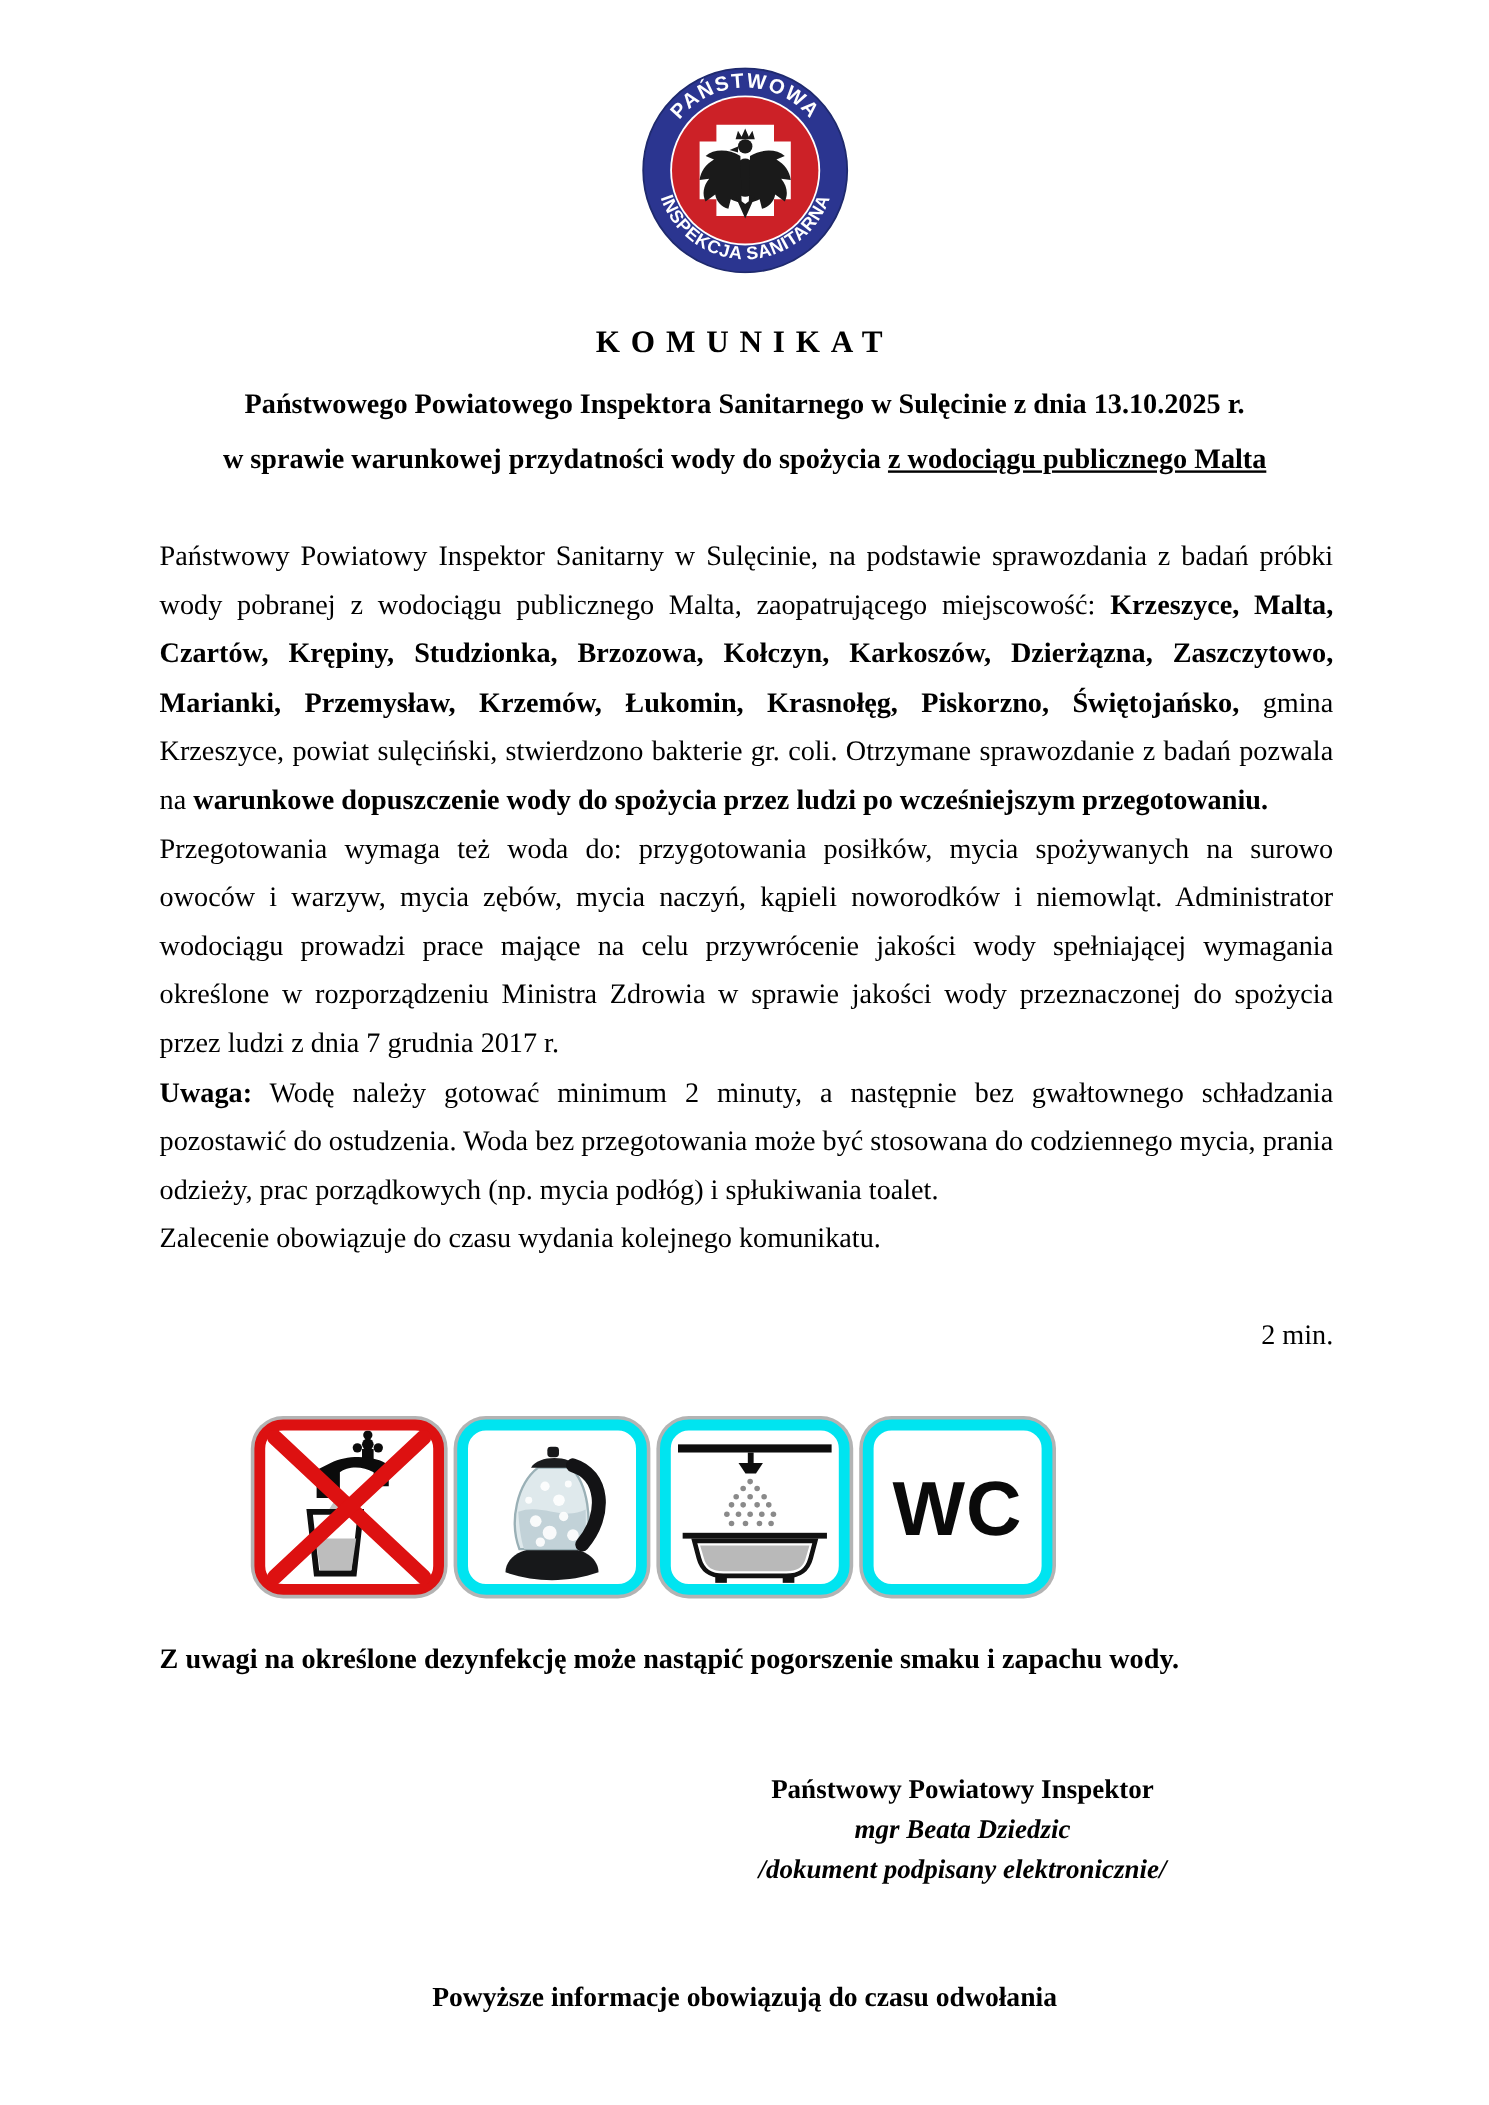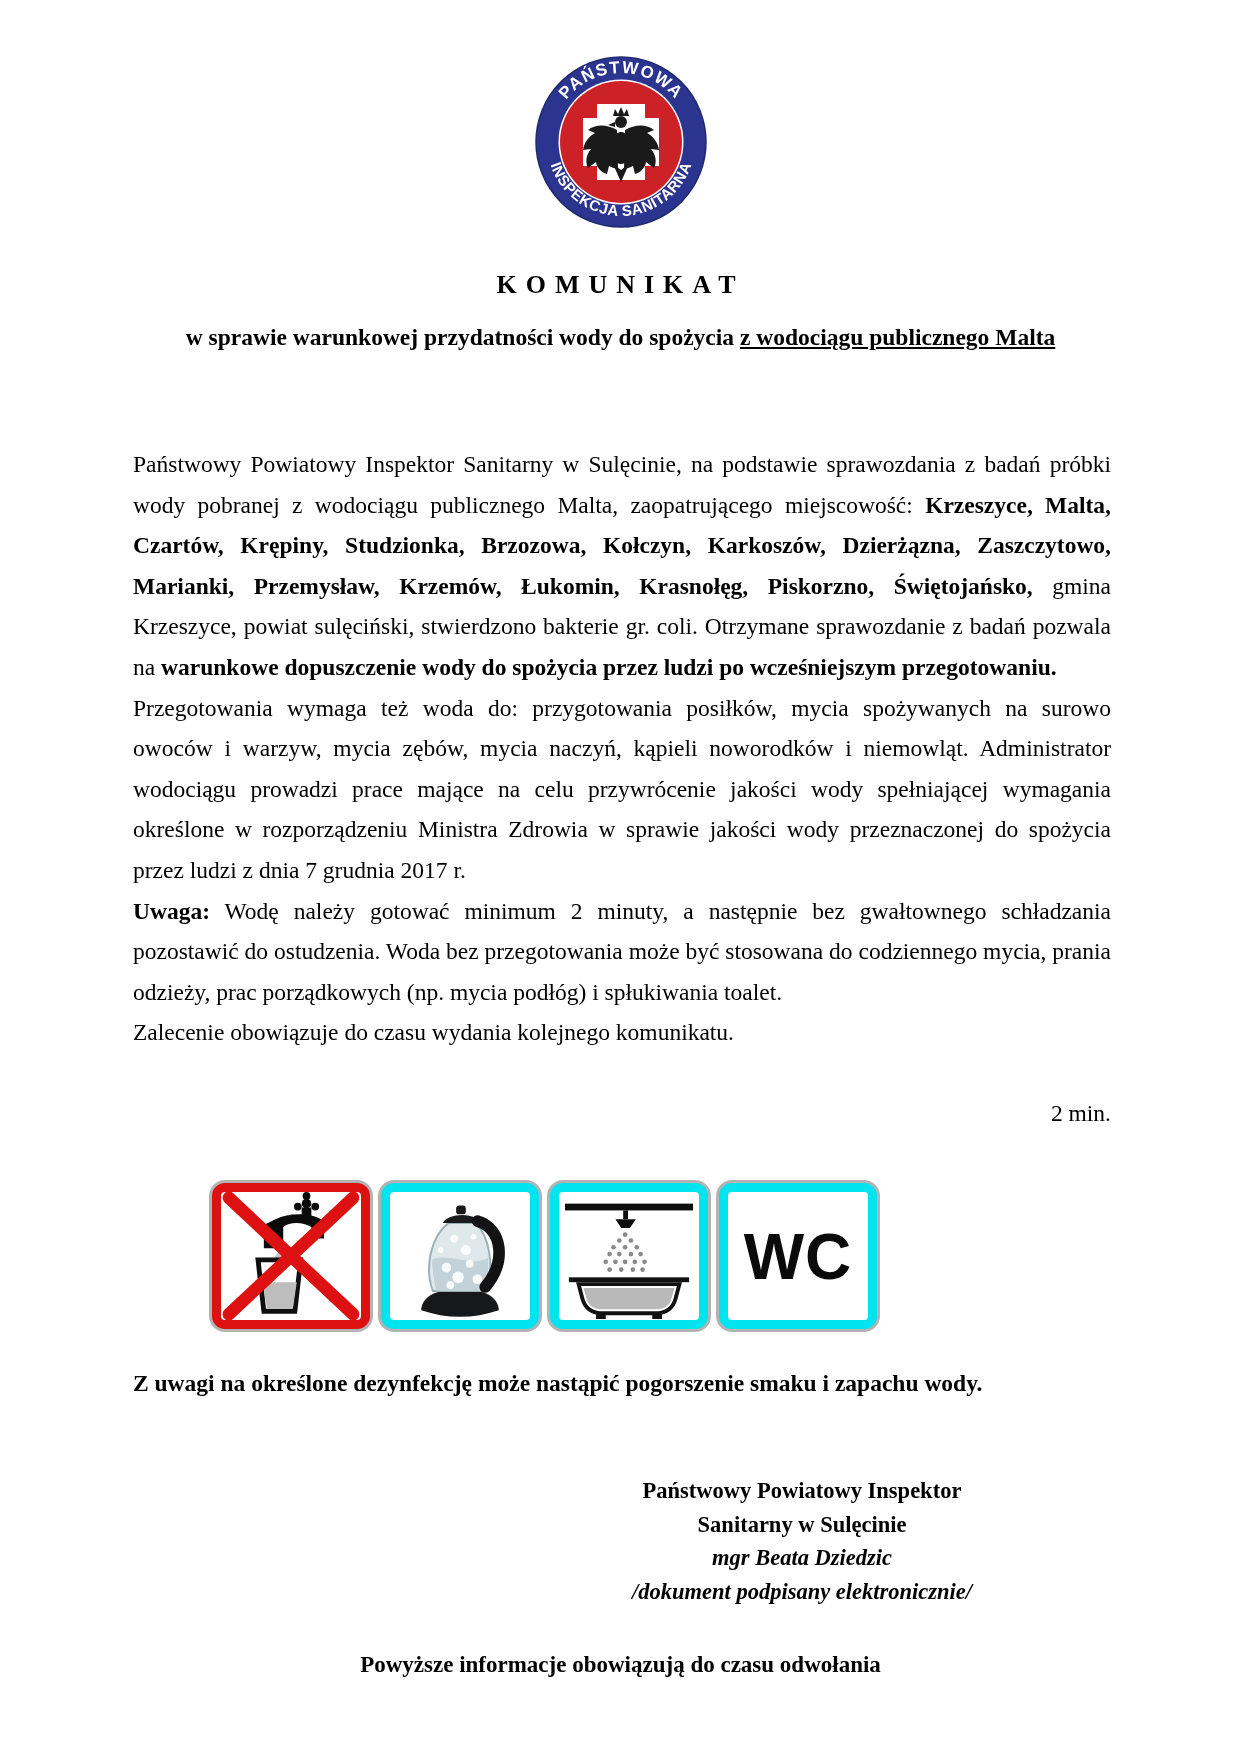--- a/index.html
+++ b/index.html
@@ -27,21 +27,21 @@
     font-size:23.5px;line-height:40.6px;text-align:justify;
   }
   .body-text p{margin:0;}
   .boil-label{margin-top:40px;padding-left:308px;font-weight:normal;text-align:right;}
   .icons-row{
     position:absolute;top:1183px;left:212px;
     display:flex;gap:11px;
   }
   .icon-tile{
     width:140px;height:128px;background:#fff;
-    border:9px solid #00e4f0;border-radius:13px;
+    border:9px solid #00e4f0;border-radius:24px;
     box-shadow:0 0 0 3px #b3b3b3;
     display:flex;align-items:center;justify-content:center;
   }
   .icon-tile.red{border-color:#dd1111;}
   .warning-line{
     position:absolute;top:1370px;left:133px;width:978px;
     font-weight:bold;font-size:23.5px;white-space:nowrap;
   }
   .signature{
     position:absolute;top:1474px;left:577px;width:450px;
@@ -82,20 +82,21 @@
       </text>
       <text class="logo-arc-text" font-size="15" letter-spacing="0.5">
         <textPath href="#arcBot" startOffset="50%" text-anchor="middle">INSPEKCJA SANITARNA</textPath>
       </text>
     </svg>
   </div>
 
   <div class="doc-title">KOMUNIKAT</div>
 
   <div class="doc-header">
+    <div>Państwowego Powiatowego Inspektora Sanitarnego w Sulęcinie z dnia 13.10.2025 r.</div>
     <div><span>w sprawie warunkowej przydatności wody do spożycia </span><span class="u">z wodociągu publicznego Malta</span></div>
   </div>
 
   <div class="body-text">
     <p><span>Państwowy Powiatowy Inspektor Sanitarny w Sulęcinie, na podstawie sprawozdania z badań próbki wody pobranej z wodociągu publicznego Malta, zaopatrującego miejscowość: </span><b>Krzeszyce, Malta, Czartów, Krępiny, Studzionka, Brzozowa, Kołczyn, Karkoszów, Dzierżązna, Zaszczytowo, Marianki, Przemysław, Krzemów, Łukomin, Krasnołęg, Piskorzno, Świętojańsko, </b><span>gmina Krzeszyce, powiat sulęciński, stwierdzono bakterie gr. coli. Otrzymane sprawozdanie z badań pozwala na </span><b>warunkowe dopuszczenie wody do spożycia przez ludzi po wcześniejszym przegotowaniu.</b></p>
     <p>Przegotowania wymaga też woda do: przygotowania posiłków, mycia spożywanych na surowo owoców i warzyw, mycia zębów, mycia naczyń, kąpieli noworodków i niemowląt. Administrator wodociągu prowadzi prace mające na celu przywrócenie jakości wody spełniającej wymagania określone w rozporządzeniu Ministra Zdrowia w sprawie jakości wody przeznaczonej do spożycia przez ludzi z dnia 7 grudnia 2017 r.</p>
     <p><b>Uwaga:</b><span> Wodę należy gotować minimum 2 minuty, a następnie bez gwałtownego schładzania pozostawić do ostudzenia. Woda bez przegotowania może być stosowana do codziennego mycia, prania odzieży, prac porządkowych (np. mycia podłóg) i spłukiwania toalet.</span></p>
     <p>Zalecenie obowiązuje do czasu wydania kolejnego komunikatu.</p>
     <div class="boil-label">2 min.</div>
   </div>
@@ -183,20 +184,19 @@
         <text x="70" y="90" text-anchor="middle" class="wc-text" font-size="66" letter-spacing="1">WC</text>
       </svg>
     </div>
 
   </div>
 
   <div class="warning-line">Z uwagi na określone dezynfekcję może nastąpić pogorszenie smaku i zapachu wody.</div>
 
   <div class="signature">
     <div>Państwowy Powiatowy Inspektor</div>
-    <div>Sanitarny w Sulęcinie</div>
     <div class="it">mgr Beata Dziedzic</div>
     <div class="it">/dokument podpisany elektronicznie/</div>
   </div>
 
   <div class="doc-footer">Powyższe informacje obowiązują do czasu odwołania</div>
 
 </div>
 
 </body></html>

